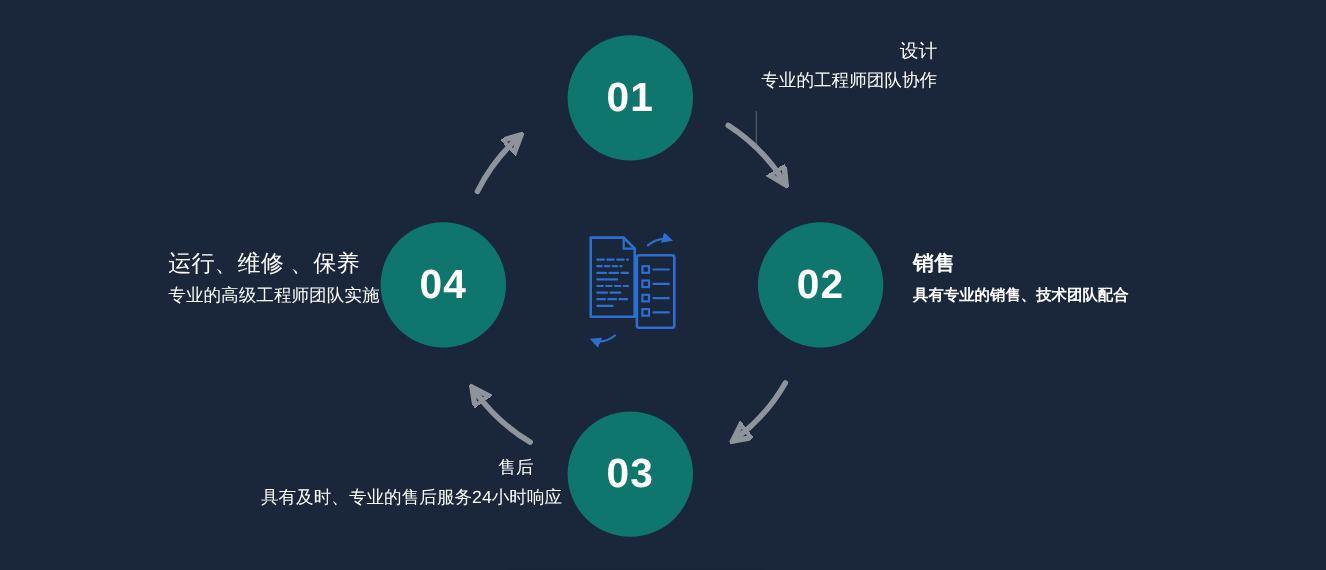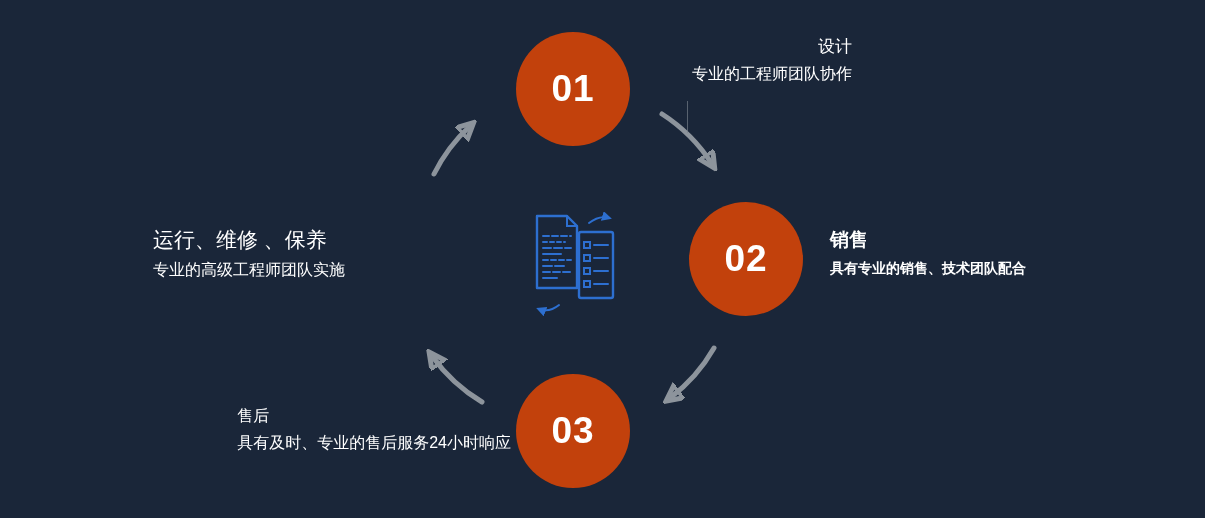--- a/index.html
+++ b/index.html
@@ -2,31 +2,31 @@
 <html><head>
 <meta charset="utf-8">
 <style>
   html,body{margin:0;padding:0;background:#1a2639;}
   .canvas{
     position:relative;width:1205px;height:518px;background:#1a2639;
     overflow:hidden;font-family:"Liberation Sans",sans-serif;color:#fff;
   }
   .circle{
     position:absolute;width:114px;height:114px;border-radius:50%;
-    background:#c2410c;display:flex;align-items:center;justify-content:center;
+    background:#0f766e;display:flex;align-items:center;justify-content:center;
   }
   .num{color:#ffffff;font-size:37px;font-weight:700;letter-spacing:1px;}
   .label{position:absolute;line-height:1.0;}
   .t1{left:692px;top:38px;text-align:right;}
   .t1 .title{font-size:17px;font-weight:500;display:block;}
   .t1 .desc{font-size:16px;display:block;margin-top:11px;}
   .t2{left:830px;top:230px;text-align:left;}
   .t2 .title{font-size:19px;font-weight:700;display:block;}
   .t2 .desc{font-size:14px;font-weight:700;display:block;margin-top:12px;}
-  .t3{right:694px;top:408px;}
+  .t3{right:694px;top:418px;text-align:right;}
   .t3 .title{font-size:16px;font-weight:500;display:block;padding-right:26px;}
   .t3 .desc{font-size:16px;display:block;margin-top:11px;white-space:nowrap;}
   .t4{right:860px;top:229px;text-align:left;}
   .t4 .title{font-size:21px;font-weight:500;display:block;white-space:nowrap;}
   .t4 .desc{font-size:16px;font-weight:500;display:block;margin-top:12px;white-space:nowrap;}
   .arrows{position:absolute;left:0;top:0;pointer-events:none;}
   .arrows path{stroke:#8d949c;stroke-width:5;fill:none;stroke-linecap:round;}
   .vline{position:absolute;left:687px;top:101px;width:1px;height:32px;background:#7a828c;opacity:.65;}
   .center-icon{position:absolute;left:527px;top:212px;}
   .center-icon .st{stroke:#2d6fd0;fill:none;stroke-width:2.4;stroke-linecap:round;}
@@ -101,18 +101,21 @@
   </div>
 
   <div class="circle" style="left:516px;top:374px;">
     <span class="num">03</span>
   </div>
   <div class="label t3">
     <span class="title">售后</span>
     <span class="desc">具有及时、专业的售后服务24小时响应</span>
   </div>
 
+  <div class="circle" style="left:346px;top:202px;">
+    <span class="num">04</span>
+  </div>
   <div class="label t4">
     <span class="title">运行、维修 、保养</span>
     <span class="desc">专业的高级工程师团队实施</span>
   </div>
 
 </div>
 
 </body></html>

